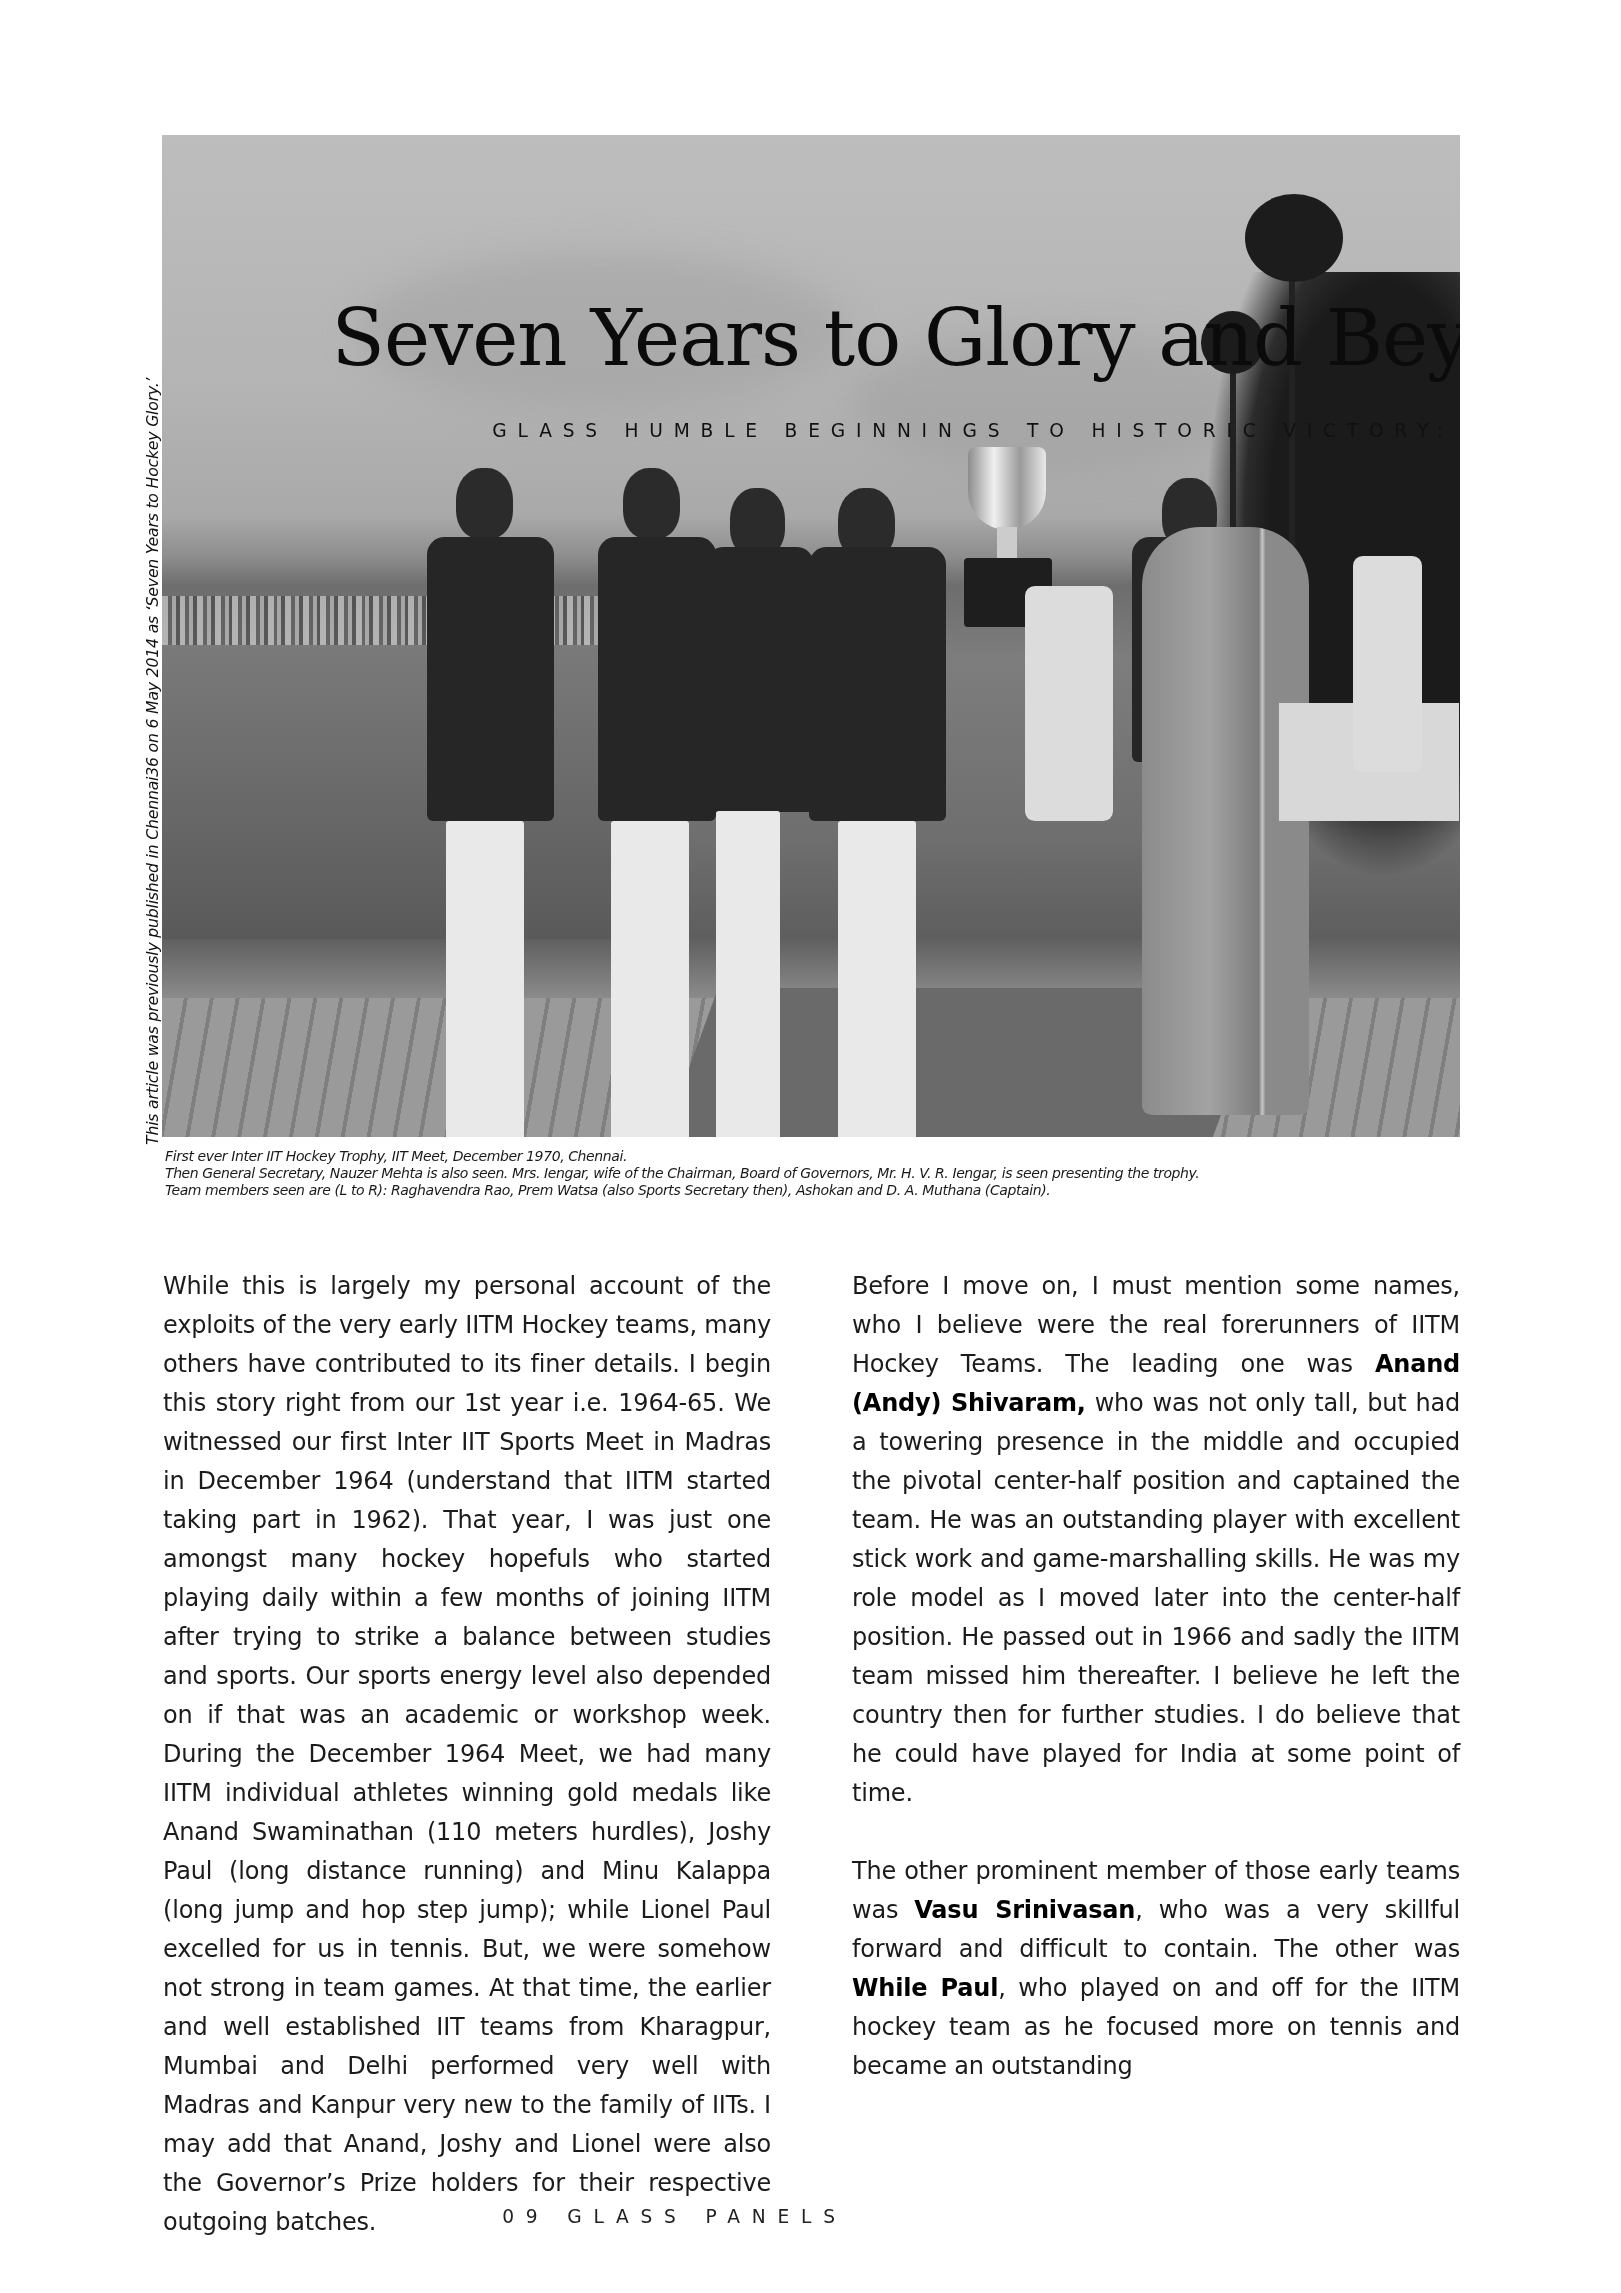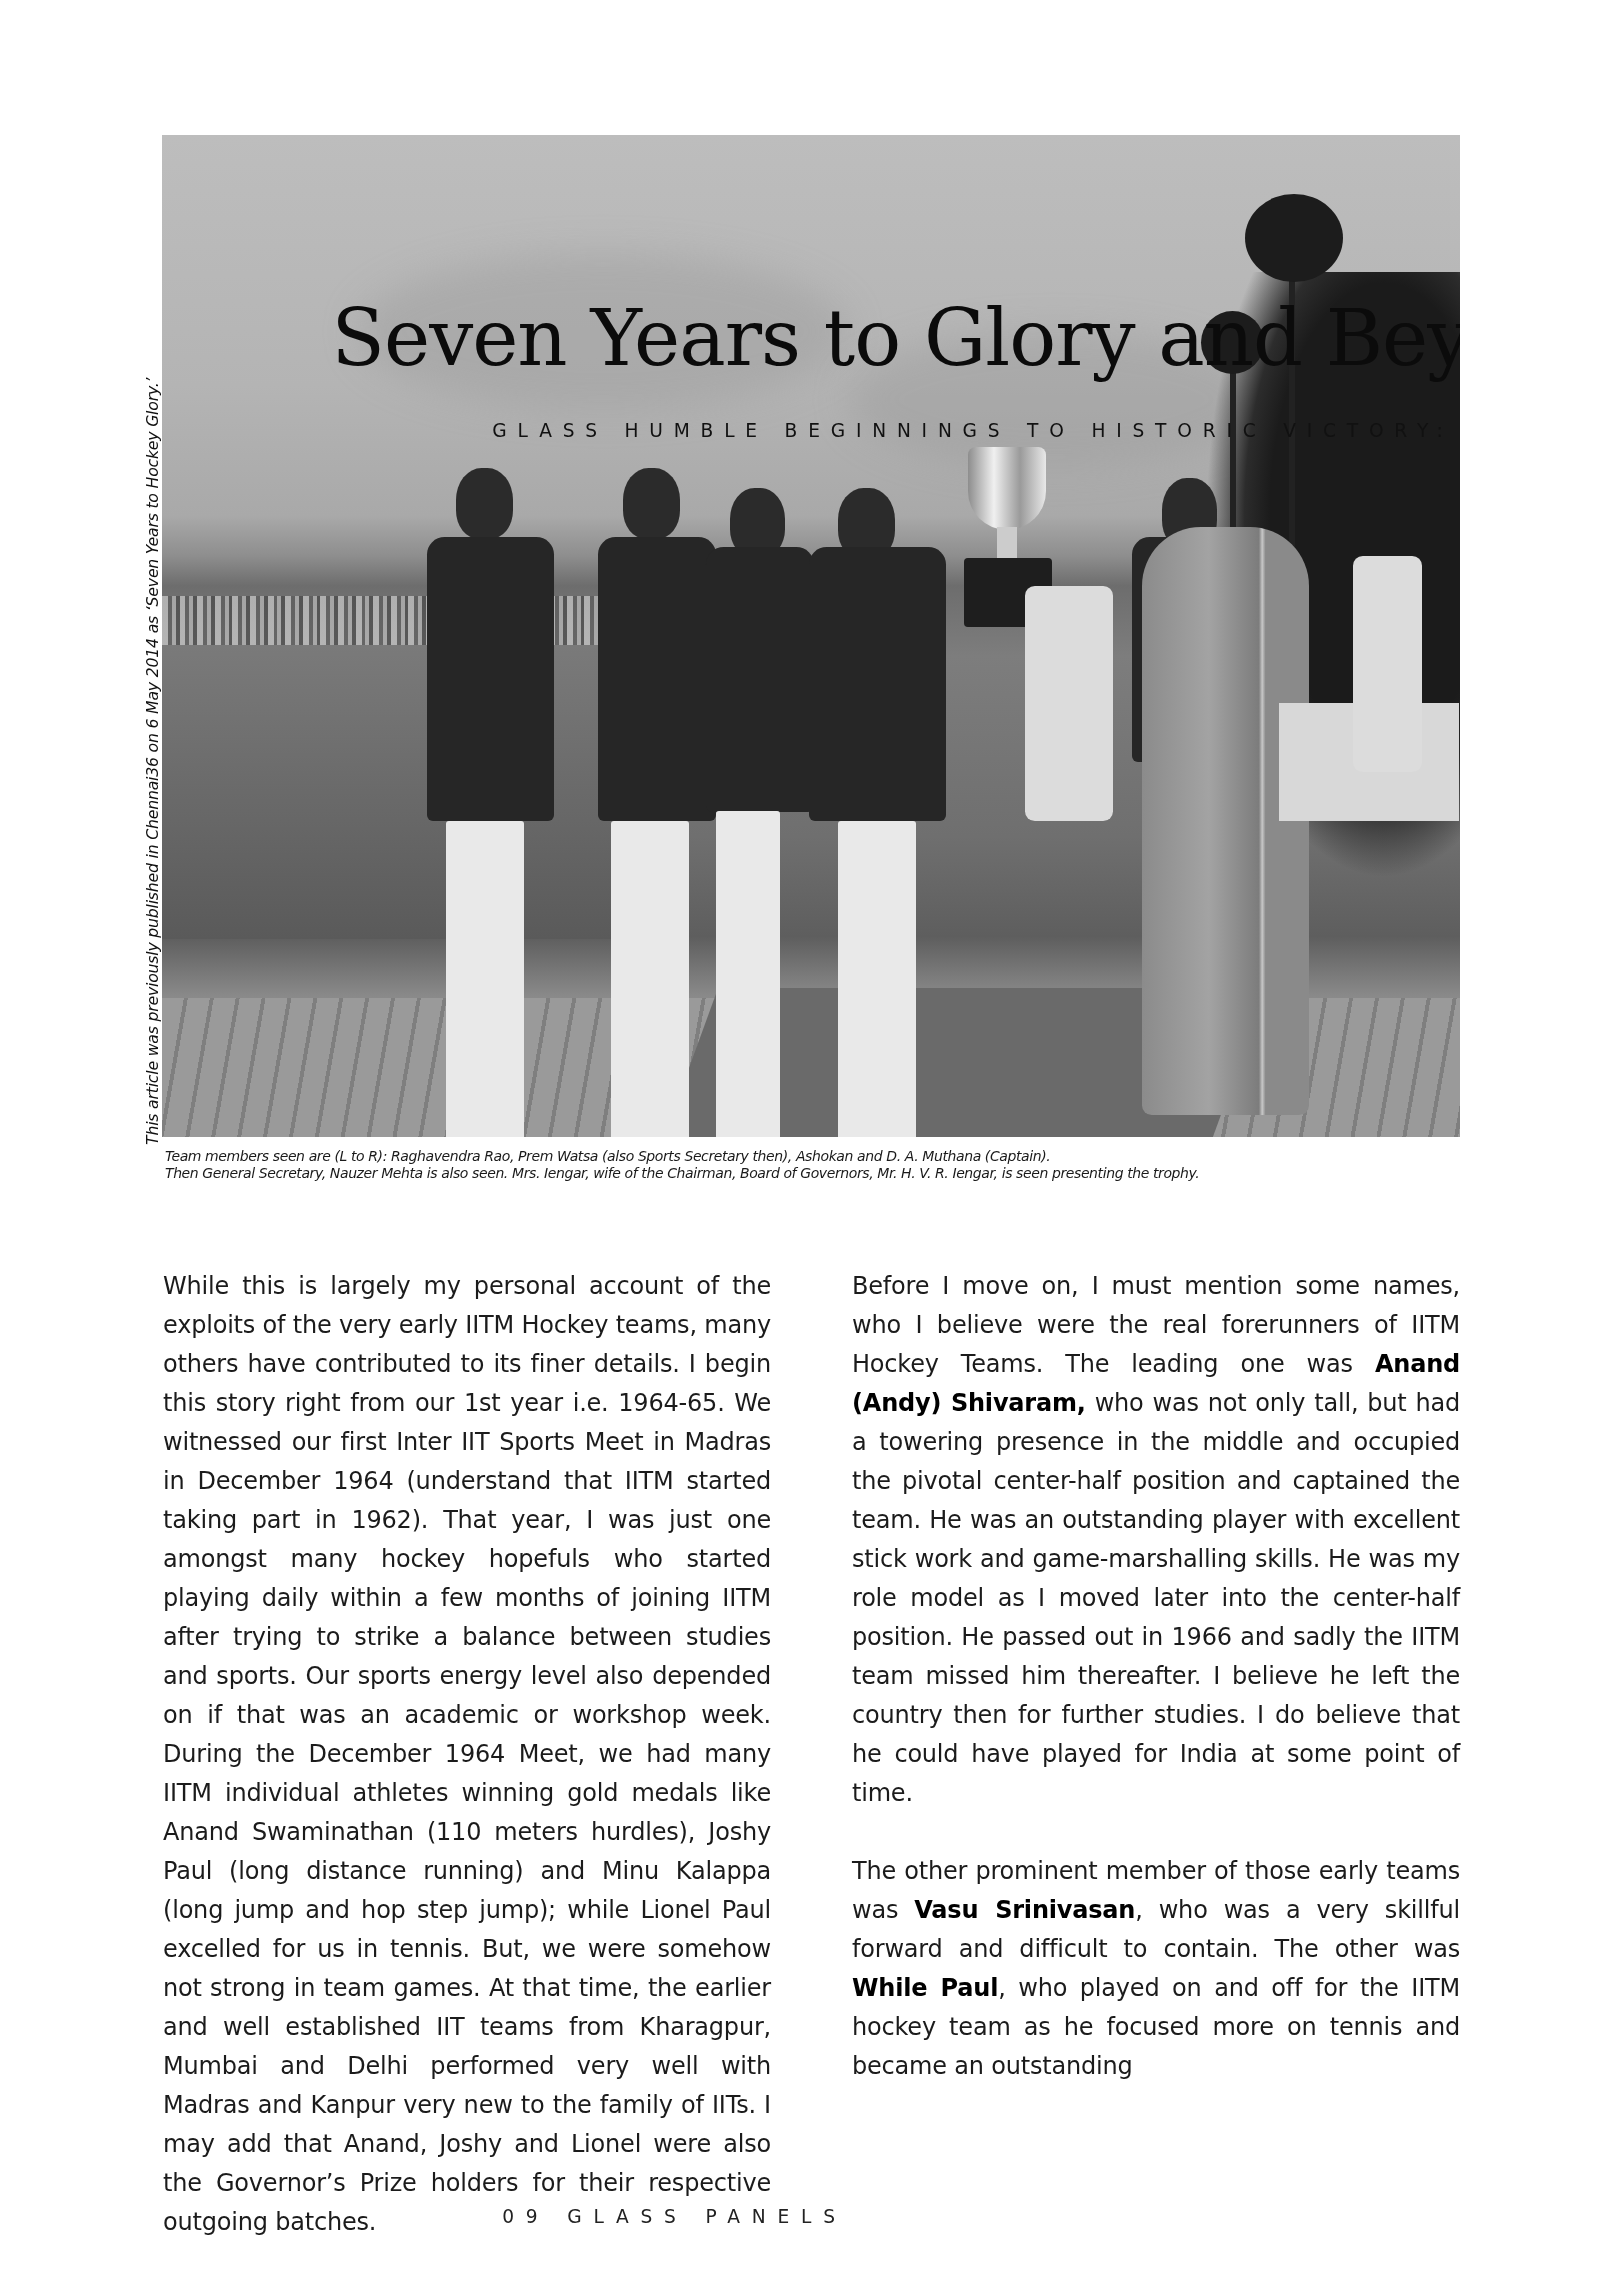--- a/index.html
+++ b/index.html
@@ -130,22 +130,23 @@
   <div class="table"></div>
   <div class="bystander" style="left:1191px;top:421px;width:69px;height:216px;"></div>
 
   <h1 class="title">Seven Years to Glory and Beyond</h1>
   <div class="subtitle">
     <span>GLASS HUMBLE BEGINNINGS TO HISTORIC VICTORY:</span>
   </div>
 </div>
 
 <div class="caption">
+  <div>First ever Inter IIT Hockey Trophy, IIT Meet, December 1970, Chennai.</div>
+  <div>Then General Secretary, Nauzer Mehta is also seen. Mrs. Iengar, wife of the Chairman, Board of Governors, Mr. H. V. R. Iengar, is seen presenting the trophy.</div>
   <div>Team members seen are (L to R): Raghavendra Rao, Prem Watsa (also Sports Secretary then), Ashokan and D. A. Muthana (Captain).</div>
-  <div>Then General Secretary, Nauzer Mehta is also seen. Mrs. Iengar, wife of the Chairman, Board of Governors, Mr. H. V. R. Iengar, is seen presenting the trophy.</div>
 </div>
 
 <div class="col col-left">
   <p>While this is largely my personal account of the exploits of the very early IITM Hockey teams, many others have contributed to its finer details. I begin this story right from our 1st year i.e. 1964-65. We witnessed our first Inter IIT Sports Meet in Madras in December 1964 (understand that IITM started taking part in 1962). That year, I was just one amongst many hockey hopefuls who started playing daily within a few months of joining IITM after trying to strike a balance between studies and sports. Our sports energy level also depended on if that was an academic or workshop week. During the December 1964 Meet, we had many IITM individual athletes winning gold medals like Anand Swaminathan (110 meters hurdles), Joshy Paul (long distance running) and Minu Kalappa (long jump and hop step jump); while Lionel Paul excelled for us in tennis. But, we were somehow not strong in team games. At that time, the earlier and well established IIT teams from Kharagpur, Mumbai and Delhi performed very well with Madras and Kanpur very new to the family of IITs. I may add that Anand, Joshy and Lionel were also the Governor’s Prize holders for their respective outgoing batches.</p>
 </div>
 
 <div class="col col-right">
   <p><span>Before I move on, I must mention some names, who I believe were the real forerunners of IITM Hockey Teams. The leading one was </span><b>Anand (Andy) Shivaram,</b><span> who was not only tall, but had a towering presence in the middle and occupied the pivotal center-half position and captained the team. He was an outstanding player with excellent stick work and game-marshalling skills. He was my role model as I moved later into the center-half position. He passed out in 1966 and sadly the IITM team missed him thereafter. I believe he left the country then for further studies. I do believe that he could have played for India at some point of time.</span></p>
   <p><span>The other prominent member of those early teams was </span><b>Vasu Srinivasan</b><span>, who was a very skillful forward and difficult to contain. The other was </span><b>While Paul</b><span>, who played on and off for the IITM hockey team as he focused more on tennis and became an outstanding</span></p>
 </div>

